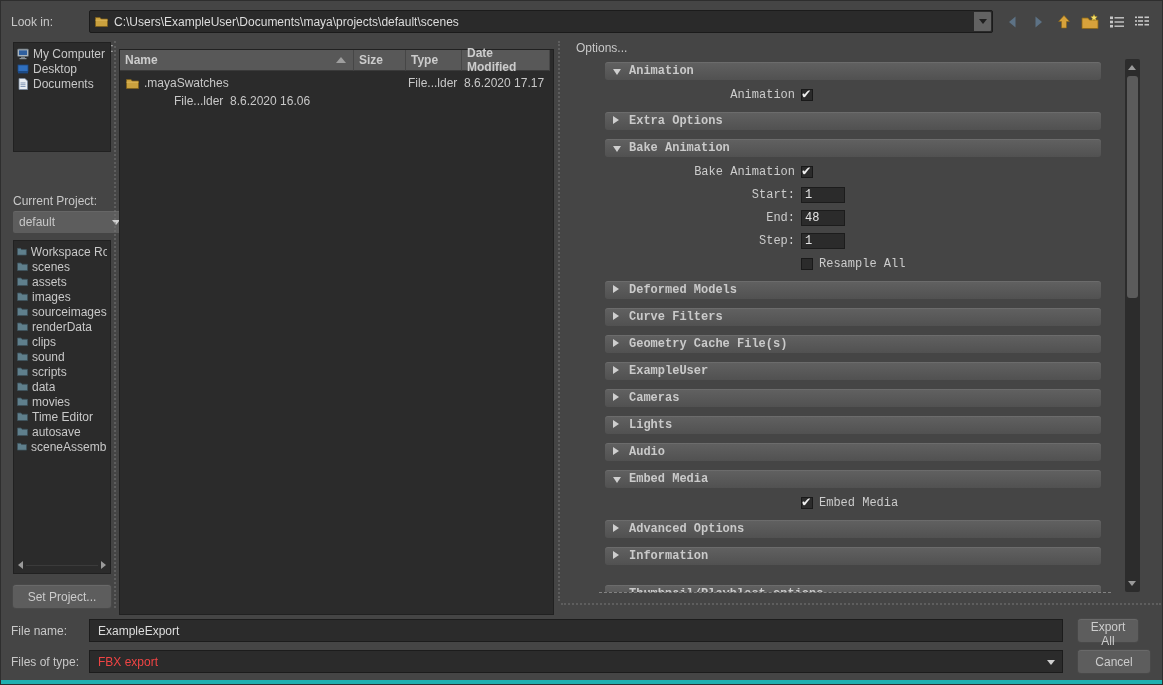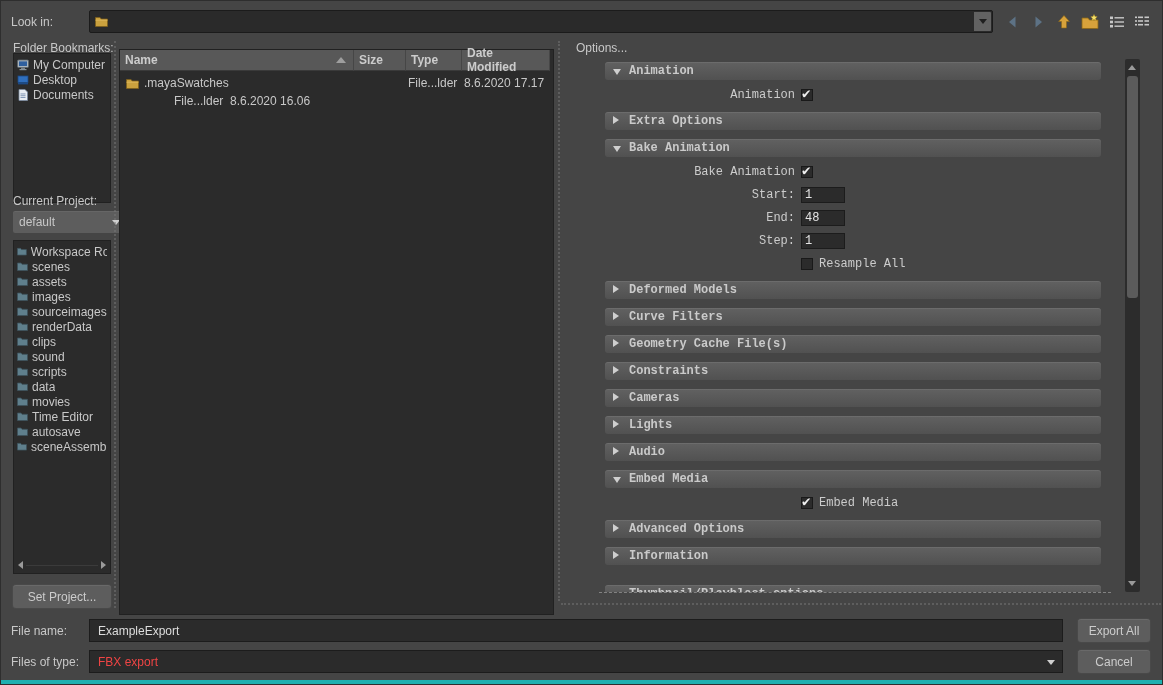--- a/index.html
+++ b/index.html
@@ -88,20 +88,21 @@
 
   <span class="lbl" style="left:10px;top:14px">Look in:</span>
 
   <div class="path-combo">
     <span style="margin-left:5px;display:flex;">
       <svg width="13" height="11" viewBox="0 0 13 11">
           <path d="M0.5 1.5 H5 L6.2 3 H12.5 V10.5 H0.5 Z" fill="#caa13e" stroke="#7c5e1c" stroke-width="0.8"></path>
           <path d="M0.5 4.2 H12.5" stroke="#e0bc62" stroke-width="0.8"></path>
         </svg>
     </span>
+    <span class="txt">C:\Users\ExampleUser\Documents\maya\projects\default\scenes</span>
     <div class="combo-arrow-btn">
         <div class="tri-down"></div>
       </div>
   </div>
 
   <div class="tool-icon" style="left:1001px">
     <svg width="16" height="16" viewBox="0 0 16 16">
         <path d="M10.5 2.5 L4 8 L10.5 13.5 Z" fill="#5d7285"></path>
       </svg>
   </div>
@@ -140,21 +141,21 @@
         <rect x="4" y="5.2" width="5" height="1.6" fill="#c8c8c8"></rect>
         <rect x="10.5" y="5.2" width="4.5" height="1.6" fill="#c8c8c8"></rect>
         <rect x="1" y="8.9" width="2" height="1.6" fill="#c8c8c8"></rect>
         <rect x="4" y="8.9" width="5" height="1.6" fill="#c8c8c8"></rect>
         <rect x="10.5" y="8.9" width="4.5" height="1.6" fill="#c8c8c8"></rect>
       </svg>
   </div>
 
   <span class="lbl" style="left:12px;top:40px">Folder Bookmarks:</span>
 
-  <div class="list-box" style="left:12px;top:52px;width:98px;height:150px">
+  <div class="list-box" style="left:12px;top:41px;width:98px;height:110px">
     <div class="bm-item" style="margin-top:3px">
       <span style="display:flex">
           <svg width="12" height="12" viewBox="0 0 12 12">
             <rect x="0.5" y="1" width="11" height="7.5" rx="1" fill="#aab4bc" stroke="#5a646c" stroke-width="0.8"></rect>
             <rect x="2" y="2.4" width="8" height="4.6" fill="#2f5f9e"></rect>
             <rect x="4" y="8.8" width="4" height="1" fill="#8a949c"></rect>
             <rect x="2.5" y="10" width="7" height="1.2" fill="#8a949c"></rect>
           </svg>
         </span>
       <span>My Computer</span>
@@ -403,21 +404,21 @@
     <div class="section-bar">
       <span class="bar-arrow arw-right"></span>
       <span>Curve Filters</span>
     </div>
     <div class="section-bar">
       <span class="bar-arrow arw-right"></span>
       <span>Geometry Cache File(s)</span>
     </div>
     <div class="section-bar">
       <span class="bar-arrow arw-right"></span>
-      <span>Constraints</span>
+      <span>ExampleUser</span>
     </div>
     <div class="section-bar">
       <span class="bar-arrow arw-right"></span>
       <span>Cameras</span>
     </div>
     <div class="section-bar">
       <span class="bar-arrow arw-right"></span>
       <span>Lights</span>
     </div>
     <div class="section-bar">
@@ -451,21 +452,21 @@
   </div>
 
   <div id="opt-scrollbar">
     <span class="tri-up-s"></span>
     <div class="sb-handle"></div>
     <span class="tri-down-s"></span>
   </div>
 
   <span class="lbl" style="left:10px;top:623px">File name:</span>
   <input class="field" style="left: 88px; top: 618px; width: 974px; height: 23px;" value="ExampleExport">
-  <button class="btn" style="left:1077px;top:618px;width:72px;height:23px">Export All</button>
+  <button class="btn" style="left:1077px;top:618px;width:60px;height:23px">Export All</button>
 
   <span class="lbl" style="left:10px;top:654px">Files of type:</span>
   <div class="type-combo" style="left:88px;top:649px;width:974px;height:23px">
     <span>FBX export</span>
     <span class="c-arrow tri-down-l"></span>
   </div>
   <button class="btn" style="left:1077px;top:649px;width:72px;height:23px">Cancel</button>
 
   <div id="accent-bar"></div>
 </div>

